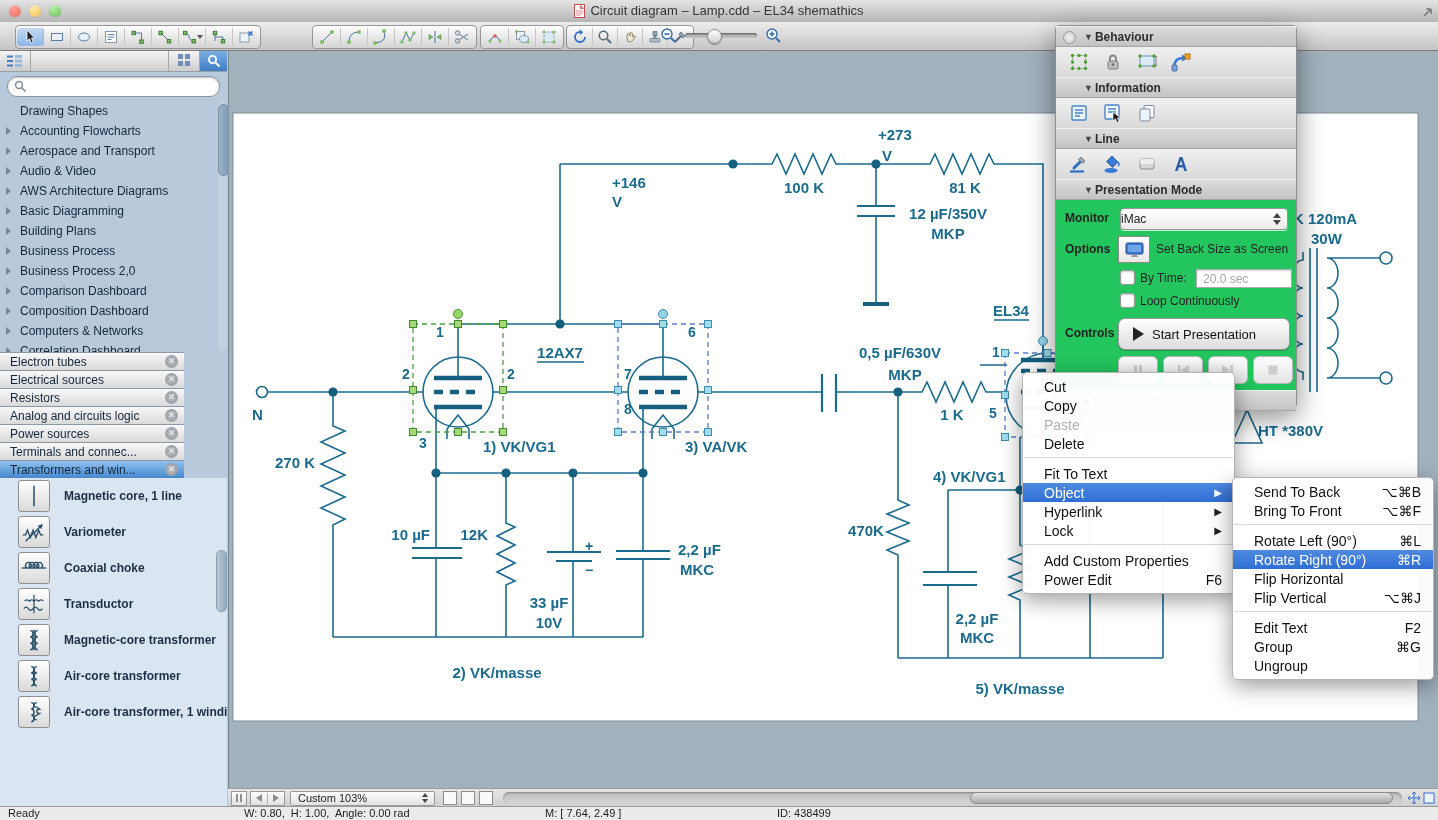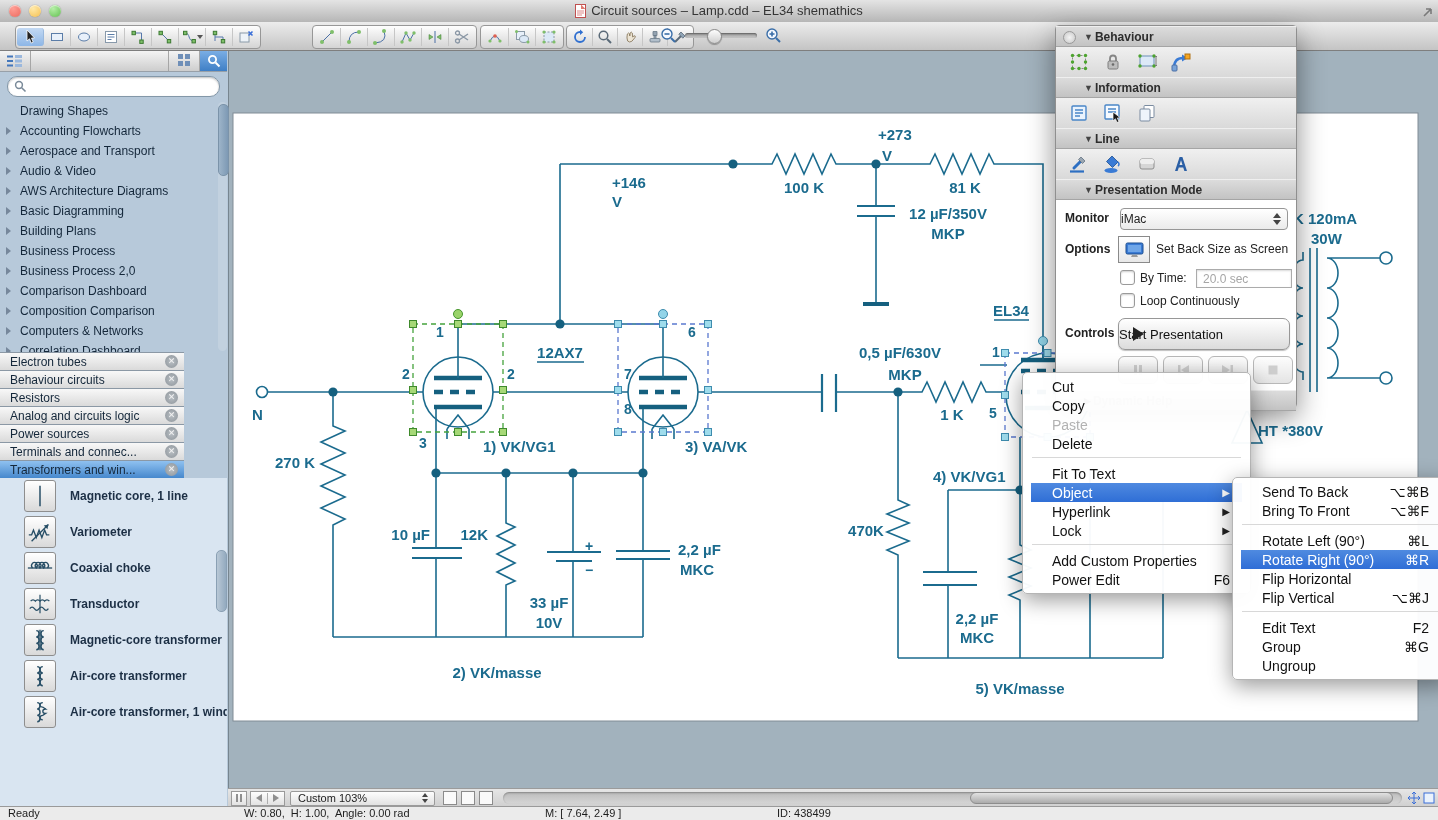--- a/index.html
+++ b/index.html
@@ -38,21 +38,21 @@
   .lib .tri{position:absolute;left:6px;top:6px;width:0;height:0;border-left:5px solid #76879b;border-top:4px solid transparent;border-bottom:4px solid transparent}
   #libscroll{right:1px;top:52px;width:9px;height:249px;background:#c2d1df;border-radius:5px}
   #libthumb{position:absolute;left:0;top:2px;width:9px;height:70px;border-radius:5px;background:linear-gradient(90deg,#9db4c9,#7d99b4);border:1px solid #7b93a9}
   #tabs{left:0;top:302px;width:184px}
   .tab{height:17px;border-top:1px solid #8b98a5;background:linear-gradient(#f8f8f8,#dadada);
     font-size:12px;color:#14273a;display:flex;align-items:center;padding-left:10px;position:relative;white-space:nowrap}
   .tab.sel{background:linear-gradient(#8fc1f0,#4688cd)}
   .tabx{position:absolute;right:6px;top:2px;width:13px;height:13px;border-radius:50%;
     background:radial-gradient(#b9bfc4,#8c9399);color:#f2f2f2;font-size:9px;line-height:13px;text-align:center}
   #shapes{left:0;top:428px;width:227px;height:328px;background:#d9e5f1;overflow:hidden}
-  .shape{height:36px;display:flex;align-items:center;gap:14px;padding-left:24px}
+  .shape{height:36px;display:flex;align-items:center;gap:14px;padding-left:18px}
   .shape .ic{width:30px;height:30px;border:1px solid #8e8e8e;border-radius:3px;flex:0 0 auto;
     background:linear-gradient(#ffffff,#d9d9d9);box-shadow:inset 0 1px 0 #fff;display:flex;align-items:center;justify-content:center}
   .shape .lb{font-size:12px;color:#1c2f45;white-space:nowrap}
   #shapescroll{right:1px;top:500px;width:9px;height:60px;border-radius:5px;background:linear-gradient(90deg,#b9c8d6,#93aabf);border:1px solid #8aa0b4;z-index:3}
   
   #canvas{left:228px;top:50px;width:1210px;height:756px;background:#a2b2bd;z-index:0}
   #cv{left:0;top:0;z-index:1;pointer-events:none}
   .w{fill:none;stroke:#1b6b8e;stroke-width:1.6}
   .cp{fill:none;stroke:#1b6b8e;stroke-width:2.2}
   .el{fill:none;stroke:#15607f;stroke-width:4.5}
@@ -64,40 +64,40 @@
   .hg{fill:#a6d877;stroke:#3f8a2c;stroke-width:1}
   .hb{fill:#9fdcec;stroke:#3e8cae;stroke-width:1}
   
   #panel{left:1055px;top:25px;width:240px;height:381px;z-index:7;background:#e3e3e3;
     border:1px solid #8f8f8f;border-radius:4px;box-shadow:0 10px 28px rgba(0,0,0,.45)}
   .phead{height:19px;background:linear-gradient(#dcdcdc,#c3c3c3);border-top:1px solid #efefef;border-bottom:1px solid #a5a5a5;
     display:flex;align-items:center;padding-left:28px;font-size:12px;font-weight:bold;color:#2d2d2d;position:relative}
   .phead .dt{font-size:9px;margin-right:2px;color:#444}
   .icorow{display:flex;gap:8px;padding:3px 0 3px 10px;background:linear-gradient(#f0f0f0,#d9d9d9);align-items:center;height:24px}
   .pico{width:26px;height:22px;display:flex;align-items:center;justify-content:center}
-  #presbody{position:relative;height:190px;background:#ffffff;font-size:12px;color:#222}
+  #presbody{position:relative;height:190px;background:#22c55e;font-size:12px;color:#222}
   .plabel{position:absolute;font-weight:bold}
   .pselect{position:absolute;left:64px;top:8px;width:166px;height:20px;border:1px solid #979797;border-radius:4px;
     background:linear-gradient(#ffffff,#ebebeb);display:flex;align-items:center;box-shadow:0 1px 0 rgba(255,255,255,.7)}
   .stepper{position:absolute;right:6px;top:4px;display:flex;flex-direction:column;gap:2px}
   .stepper i{width:0;height:0;border-left:4px solid transparent;border-right:4px solid transparent}
   .stepper .up{border-bottom:5px solid #444}.stepper .dn{border-top:5px solid #444}
   .cb{position:absolute;width:13px;height:13px;background:#fff;border:1px solid #9a9a9a;border-radius:3px;box-shadow:inset 0 1px 2px rgba(0,0,0,.2)}
   .tfield{position:absolute;left:140px;top:69px;width:88px;height:17px;background:#fff;border:1px solid #ababab;
     color:#a6a6a6;display:flex;align-items:center;padding-left:6px;box-shadow:inset 0 1px 2px rgba(0,0,0,.15)}
   #startbtn{position:absolute;left:62px;top:118px;width:170px;height:30px;border:1px solid #979797;border-radius:7px;
-    background:linear-gradient(#ffffff,#dcdcdc);display:flex;align-items:center;justify-content:flex-start;font-size:13px;color:#111;
+    background:linear-gradient(#ffffff,#dcdcdc);display:flex;align-items:center;justify-content:center;font-size:13px;color:#111;
     box-shadow:0 1px 1px rgba(0,0,0,.25)}
   #startbtn .tri{position:absolute;left:14px;width:0;height:0;border-left:11px solid #222;border-top:7px solid transparent;border-bottom:7px solid transparent}
   .pbtn{position:absolute;top:156px;width:38px;height:26px;border:1px solid #b8b8b8;border-radius:6px;
     background:linear-gradient(#fdfdfd,#e4e4e4);display:flex;align-items:center;justify-content:center}
   .phead.dis{color:#8d8d8d}
   
   .menu{background:rgba(255,255,255,.96);border:1px solid #b5b5b5;border-radius:5px;
-    box-shadow:0 6px 22px rgba(0,0,0,.4);padding:4px 8px;font-size:14px;color:#111}
+    box-shadow:0 6px 22px rgba(0,0,0,.4);padding:4px 0;font-size:14px;color:#111}
   #ctxmenu{left:1022px;top:372px;width:211px;z-index:9}
   #submenu{left:1232px;top:477px;width:200px;z-index:10}
   .mi{height:19px;display:flex;align-items:center;padding:0 12px 0 21px;white-space:nowrap}
   .mi .sc{margin-left:auto;padding-left:12px}
   .mi .ar{margin-left:auto;font-size:10px;color:#222}
   .mi.hl{background:linear-gradient(#4f8ae0,#2f6ed6);color:#fff}
   .mi.hl .ar{color:#fff}
   .mi.dis{color:#b2b2b2}
   .msep{height:2px;border-top:1px solid #d8d8d8;margin:4px 1px}
   
@@ -121,21 +121,21 @@
 
 <div id="titlebar" class="abs">
   <div class="tl abs" style="left:9px;background:radial-gradient(circle at 35% 30%,#ff9d94,#ec6a5e)"></div>
   <div class="tl abs" style="left:29px;background:radial-gradient(circle at 35% 30%,#ffe9a8,#f5bf4f)"></div>
   <div class="tl abs" style="left:49px;background:radial-gradient(circle at 35% 30%,#b6efa8,#61c04f)"></div>
   <div id="title" class="abs">
     <span class="dicon"><svg width="11" height="14" viewBox="0 0 11 14">
           <rect x="0.5" y="0.5" width="10" height="13" fill="#fff" stroke="#c05050"></rect>
           <path d="M6,0.5 L10.5,5 H6 Z" fill="#e07a70"></path>
           <path d="M2,7 h7 M2,9 h7 M2,11 h5" stroke="#d88" stroke-width="1"></path>
-        </svg></span><span>Circuit sources – Lamp.cdd – EL34 shemathics</span>
+        </svg></span><span>Circuit diagram – Lamp.cdd – EL34 shemathics</span>
   </div>
   <svg class="abs" style="left:1420px;top:4px" width="14" height="14" viewBox="0 0 14 14">
       <path d="M4,12 L11,5 M11,5 h-5 M11,5 v5" stroke="#7a7a7a" stroke-width="1.6" fill="none"></path>
     </svg>
 </div>
 
 <div id="toolbar" class="abs">
   <div class="tbgroup abs" style="left:15px">
     <div class="tbbtn active">
         <svg width="16" height="16" viewBox="0 0 16 16">
@@ -486,34 +486,34 @@
     <div class="lib"><span>Drawing Shapes</span></div>
     <div class="lib"><span class="tri"></span><span>Accounting Flowcharts</span></div>
     <div class="lib"><span class="tri"></span><span>Aerospace and Transport</span></div>
     <div class="lib"><span class="tri"></span><span>Audio &amp; Video</span></div>
     <div class="lib"><span class="tri"></span><span>AWS Architecture Diagrams</span></div>
     <div class="lib"><span class="tri"></span><span>Basic Diagramming</span></div>
     <div class="lib"><span class="tri"></span><span>Building Plans</span></div>
     <div class="lib"><span class="tri"></span><span>Business Process</span></div>
     <div class="lib"><span class="tri"></span><span>Business Process 2,0</span></div>
     <div class="lib"><span class="tri"></span><span>Comparison Dashboard</span></div>
-    <div class="lib"><span class="tri"></span><span>Composition Comparison</span></div>
+    <div class="lib"><span class="tri"></span><span>Composition Dashboard</span></div>
     <div class="lib"><span class="tri"></span><span>Computers &amp; Networks</span></div>
     <div class="lib"><span class="tri"></span><span>Correlation Dashboard</span></div>
   </div>
   <div id="libscroll" class="abs">
       <div id="libthumb"></div>
     </div>
   <div id="tabs" class="abs">
     <div class="tab">
         <span>Electron tubes</span>
         <span class="tabx">✕</span>
       </div>
     <div class="tab">
-        <span>Behaviour circuits</span>
+        <span>Electrical sources</span>
         <span class="tabx">✕</span>
       </div>
     <div class="tab">
         <span>Resistors</span>
         <span class="tabx">✕</span>
       </div>
     <div class="tab">
         <span>Analog and circuits logic</span>
         <span class="tabx">✕</span>
       </div>

